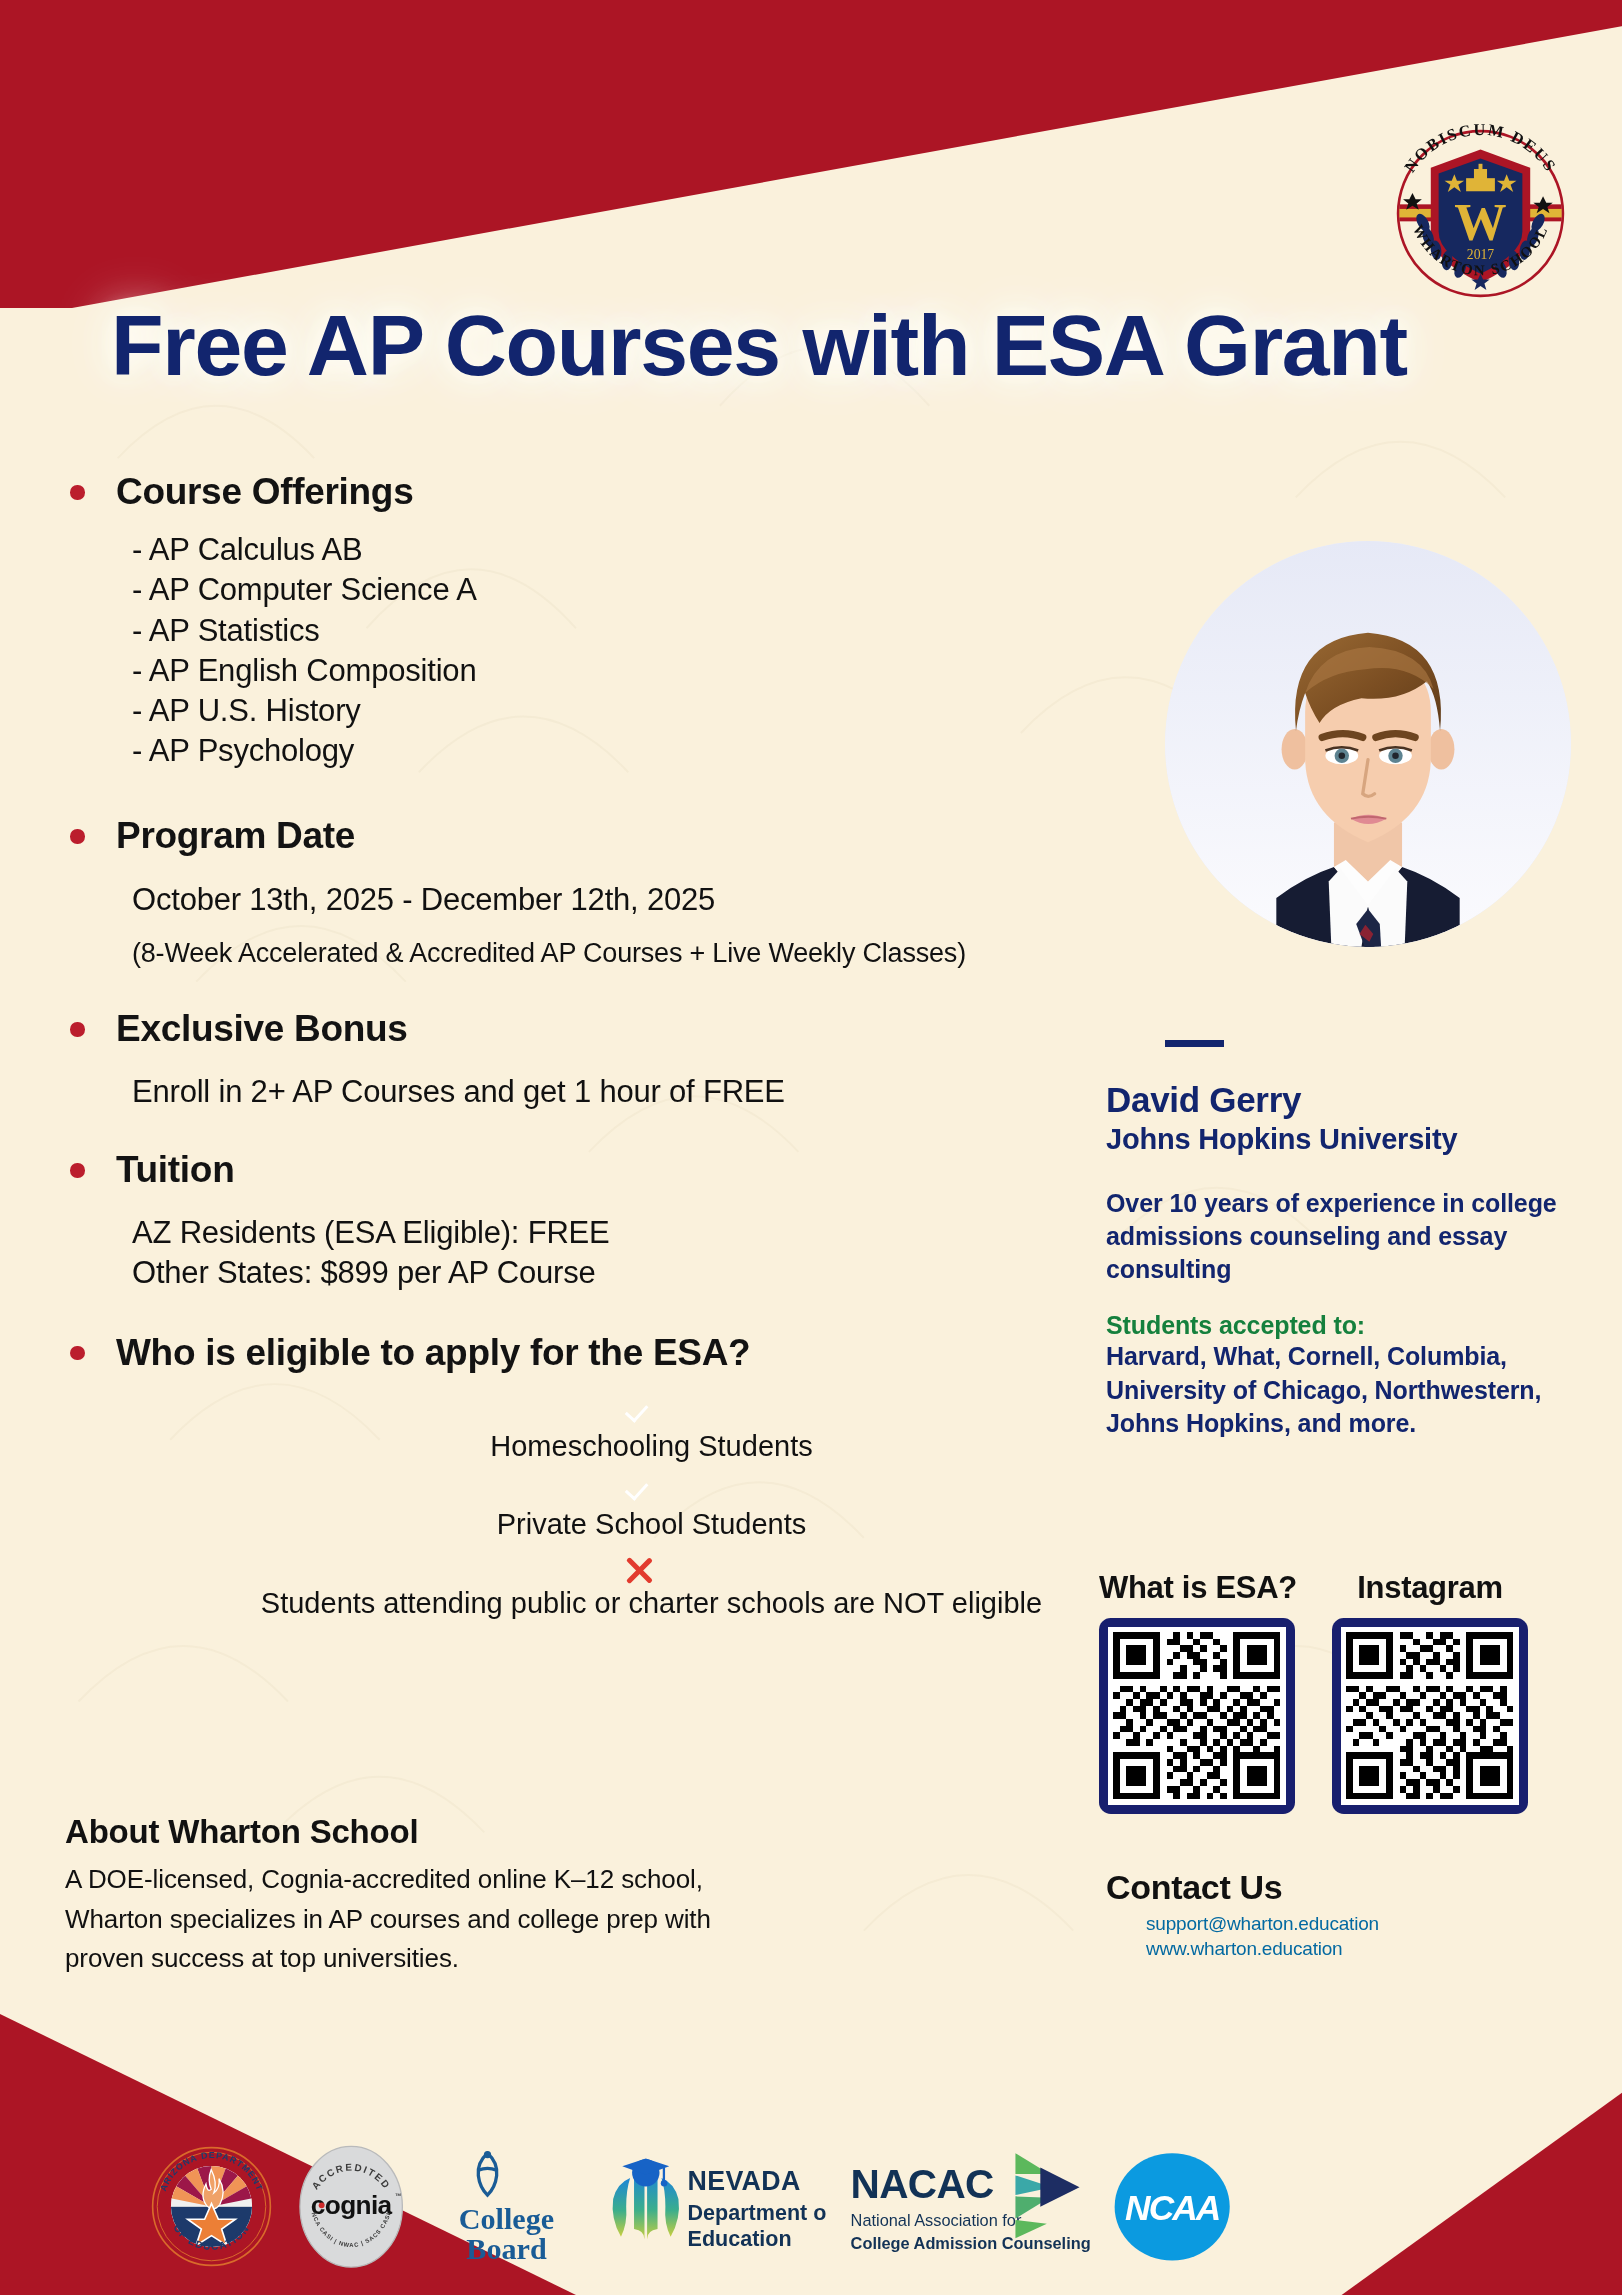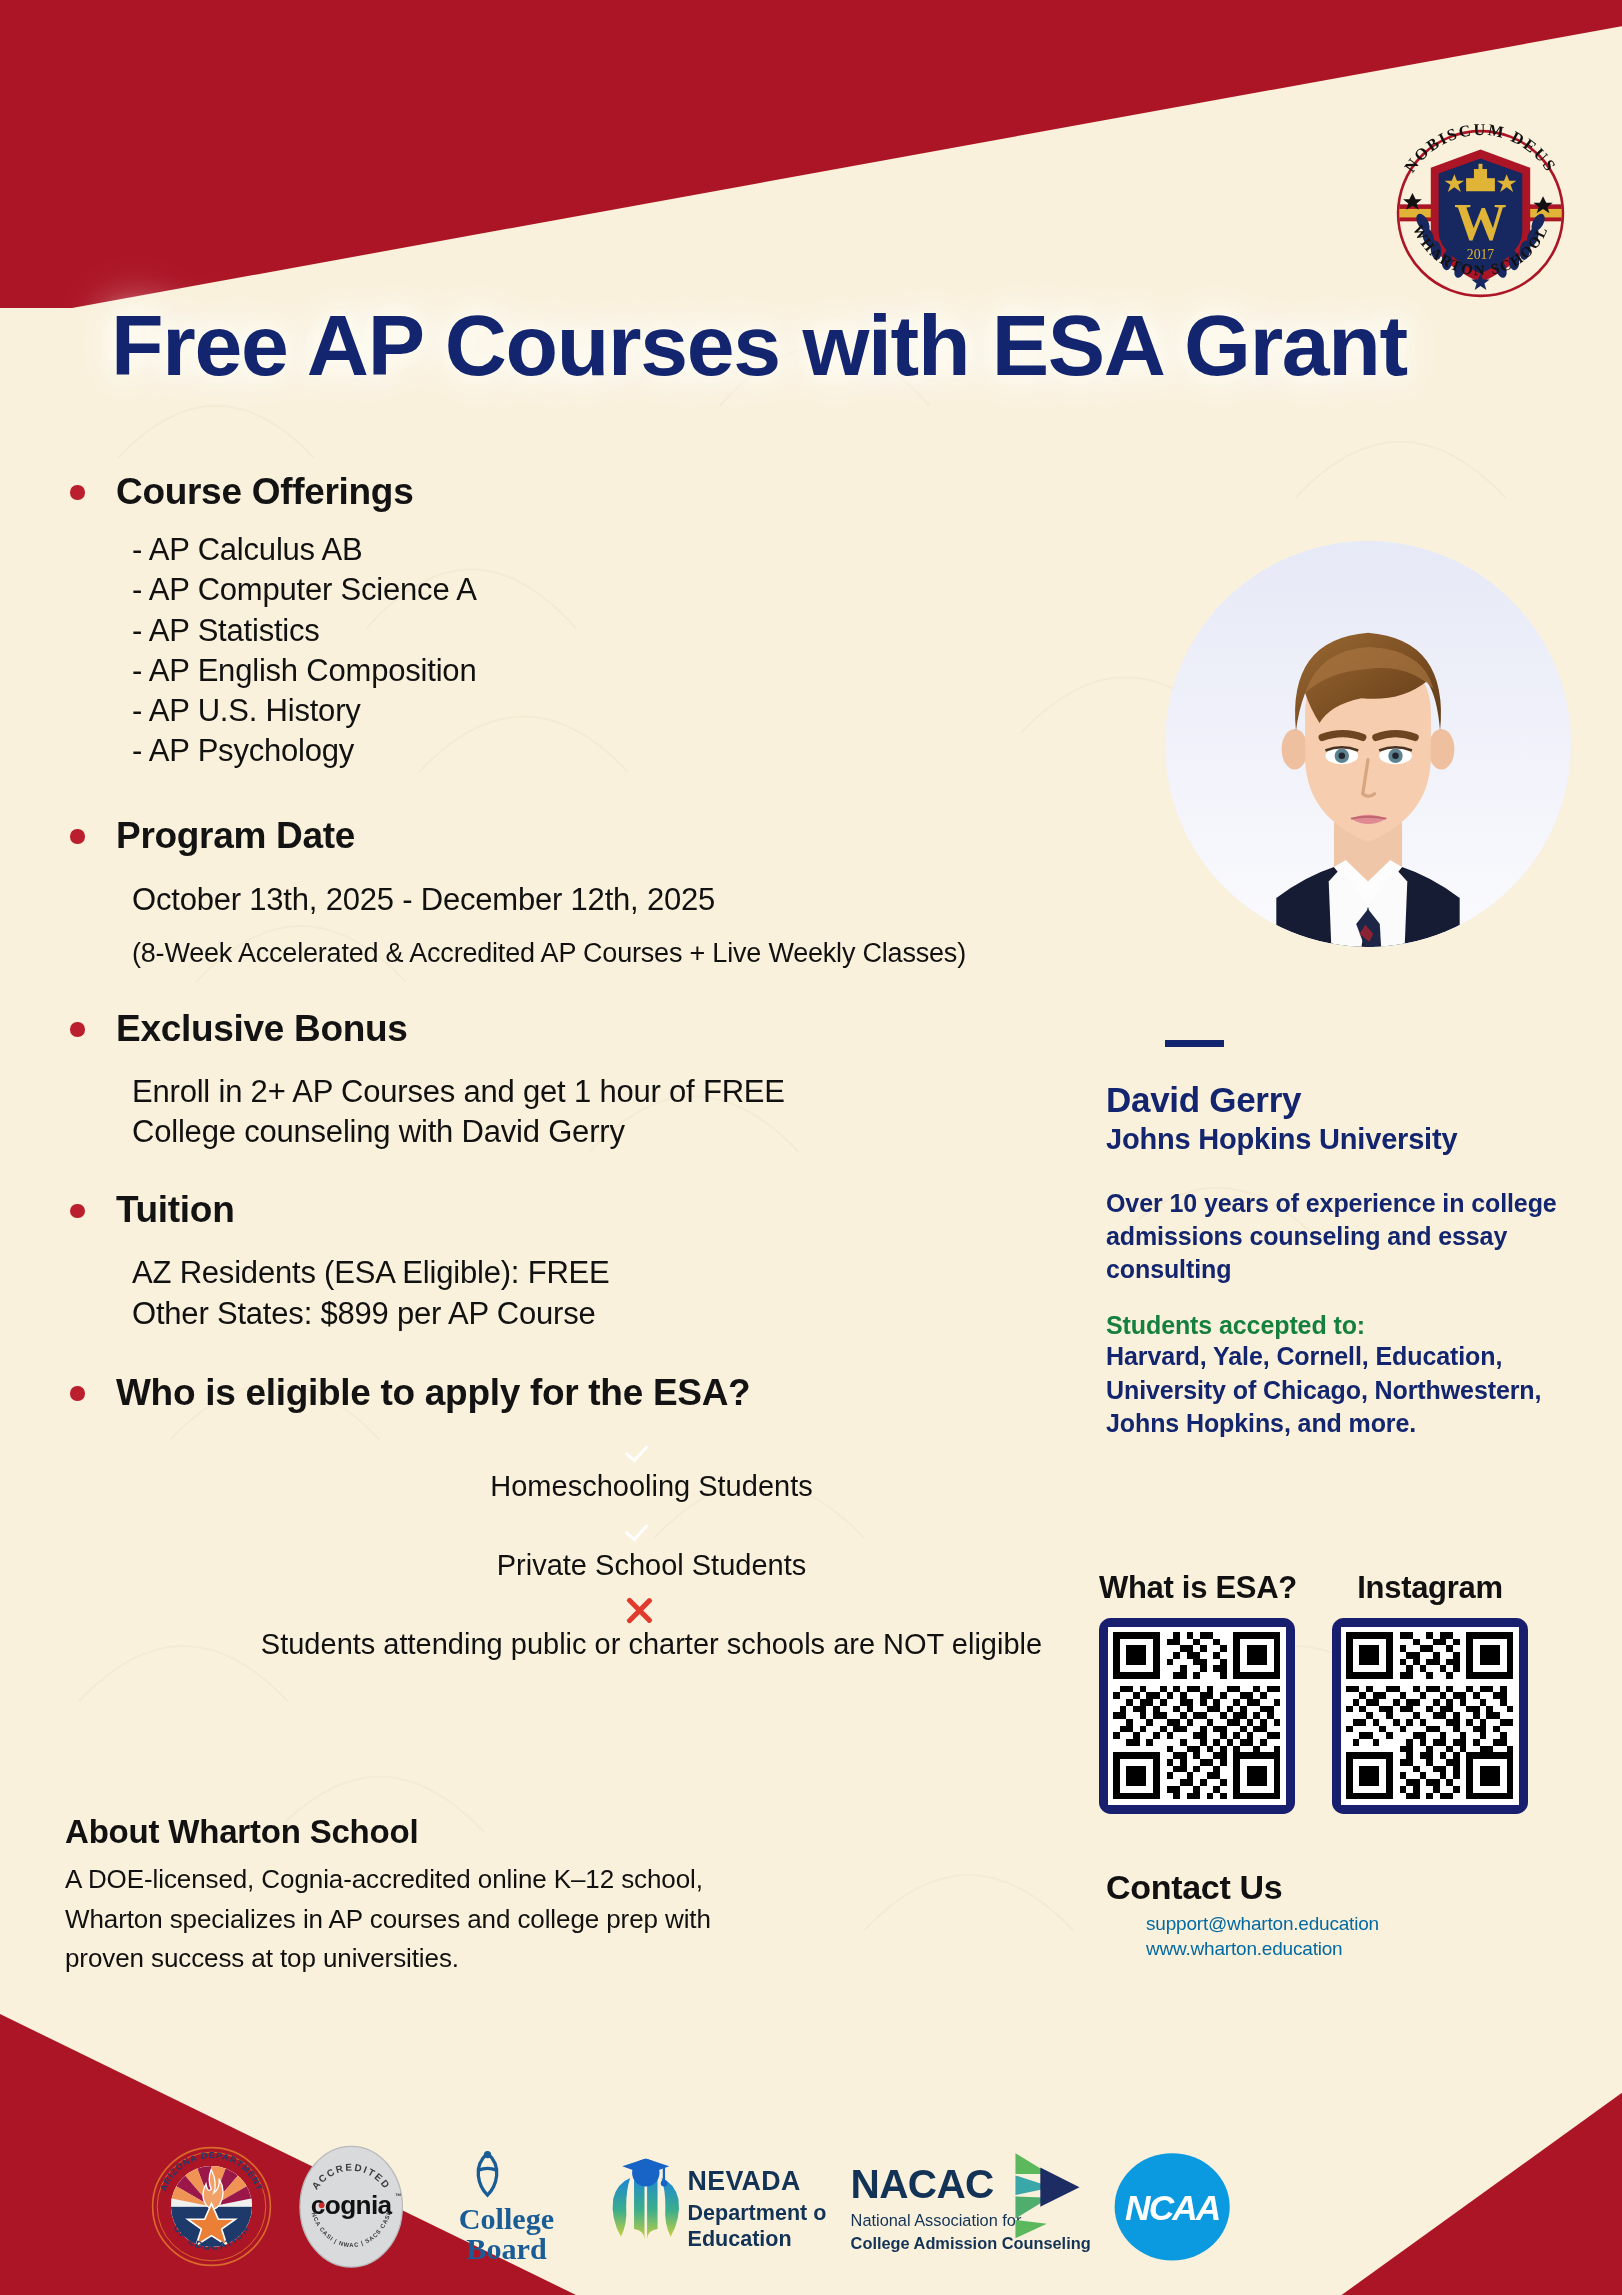--- a/index.html
+++ b/index.html
@@ -264,21 +264,20 @@
       </div>
     </div>
 
     <div class="sec" style="margin-top:37px;">
       <div class="sec-head">
         <span class="dot"></span>
         <span>Exclusive Bonus</span>
       </div>
       <div class="sec-body" style="margin-top:22px;">
         <div>Enroll in 2+ AP Courses and get 1 hour of FREE</div>
-        <div>College counseling with David Gerry</div>
       </div>
     </div>
 
     <div class="sec" style="margin-top:37px;">
       <div class="sec-head">
         <span class="dot"></span>
         <span>Tuition</span>
       </div>
       <div class="sec-body" style="margin-top:22px;">
         <div>AZ Residents (ESA Eligible): FREE</div>
@@ -380,21 +379,21 @@
   <div class="bio">
     <div class="bio-name">David Gerry</div>
     <div class="bio-school">Johns Hopkins University</div>
     <div class="bio-exp">
       <div>Over 10 years of experience in college</div>
       <div>admissions counseling and essay</div>
       <div>consulting</div>
     </div>
     <div class="bio-acc-title">Students accepted to:</div>
     <div class="bio-acc-list">
-      <div>Harvard, Yale, Cornell, Education,</div>
+      <div>Harvard, What, Cornell, Columbia,</div>
       <div>University of Chicago, Northwestern,</div>
       <div>Johns Hopkins, and more.</div>
     </div>
   </div>
 
   <div class="qr-area">
     <div class="qr-block">
       <div class="qr-label">What is ESA?</div>
       <div class="qr-frame">
         <div class="qr-inner">

